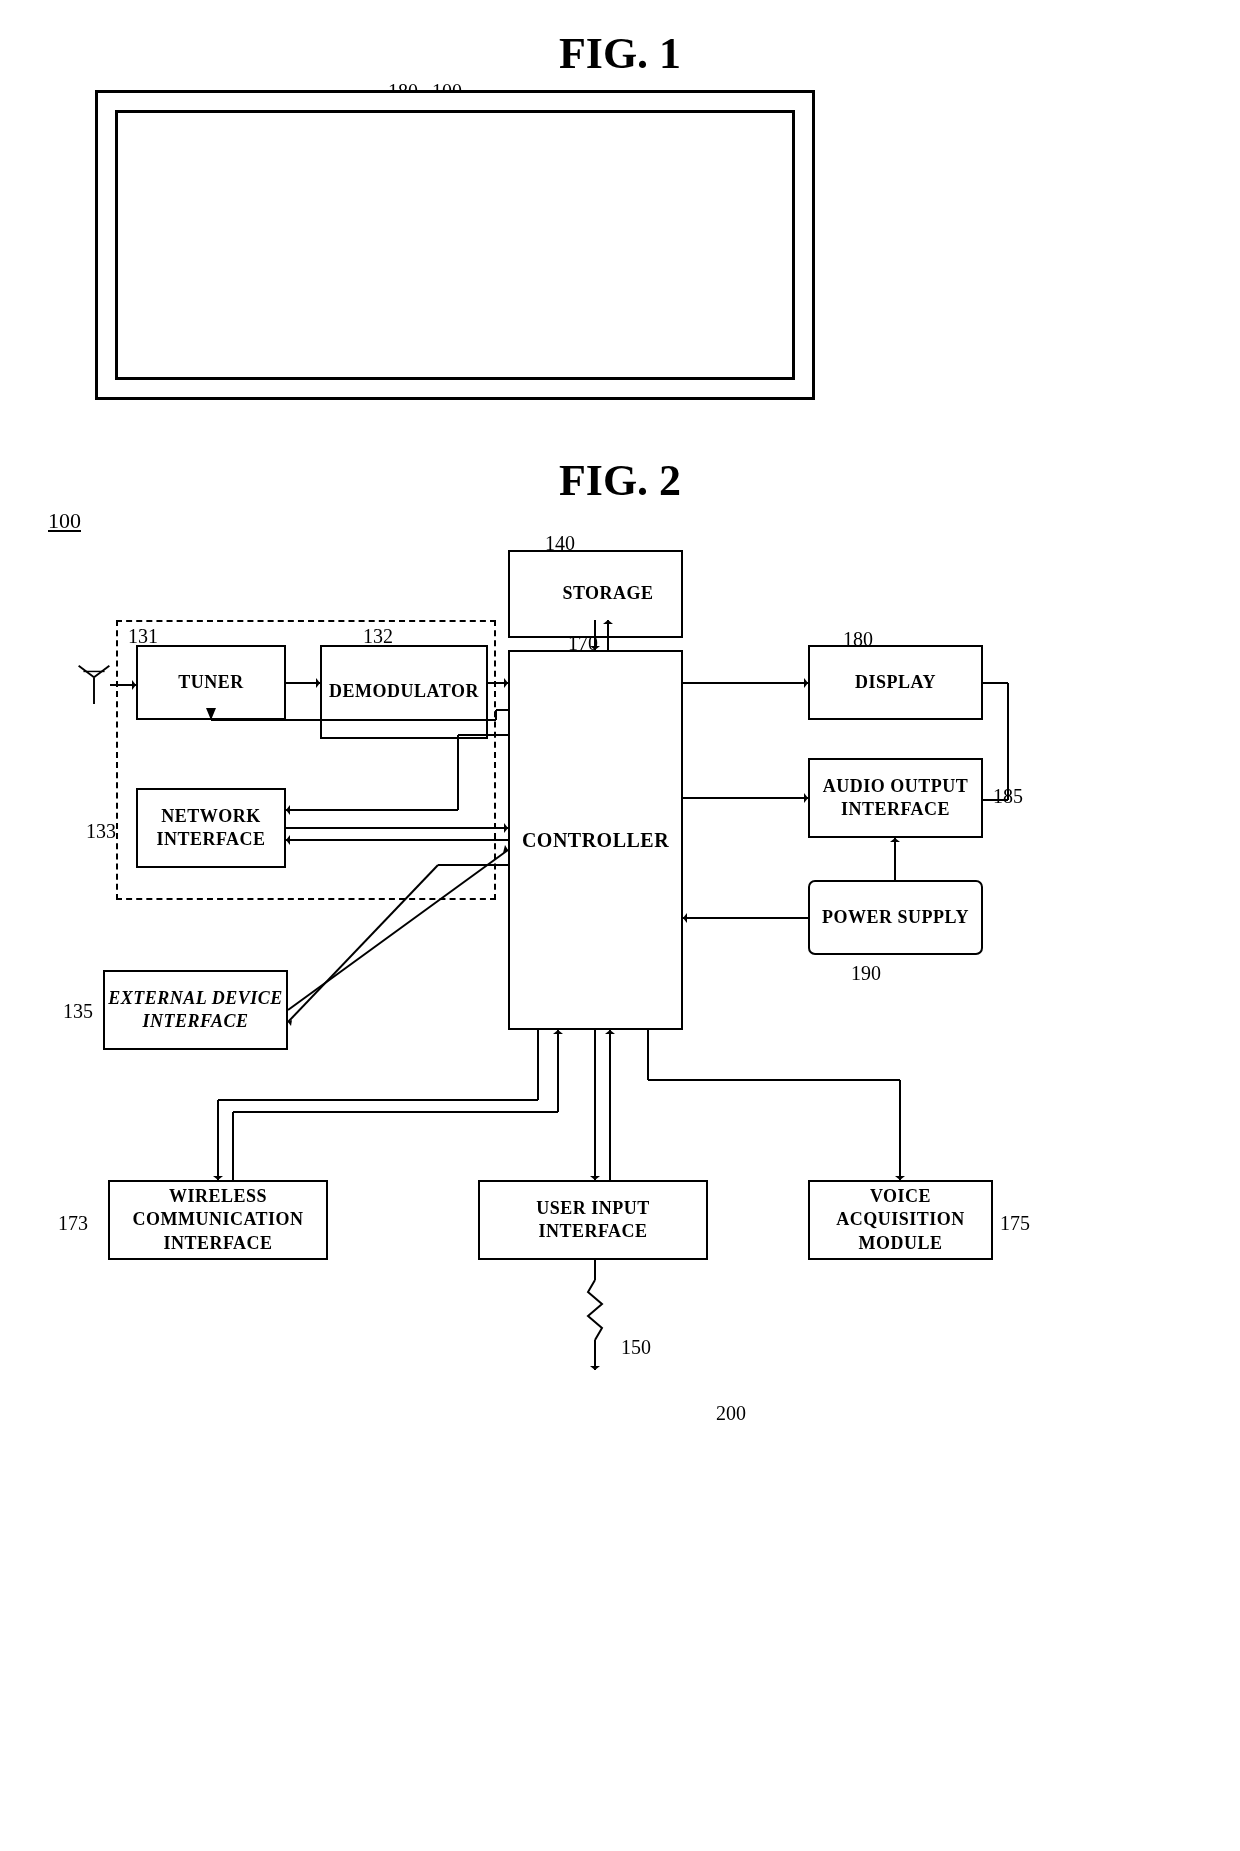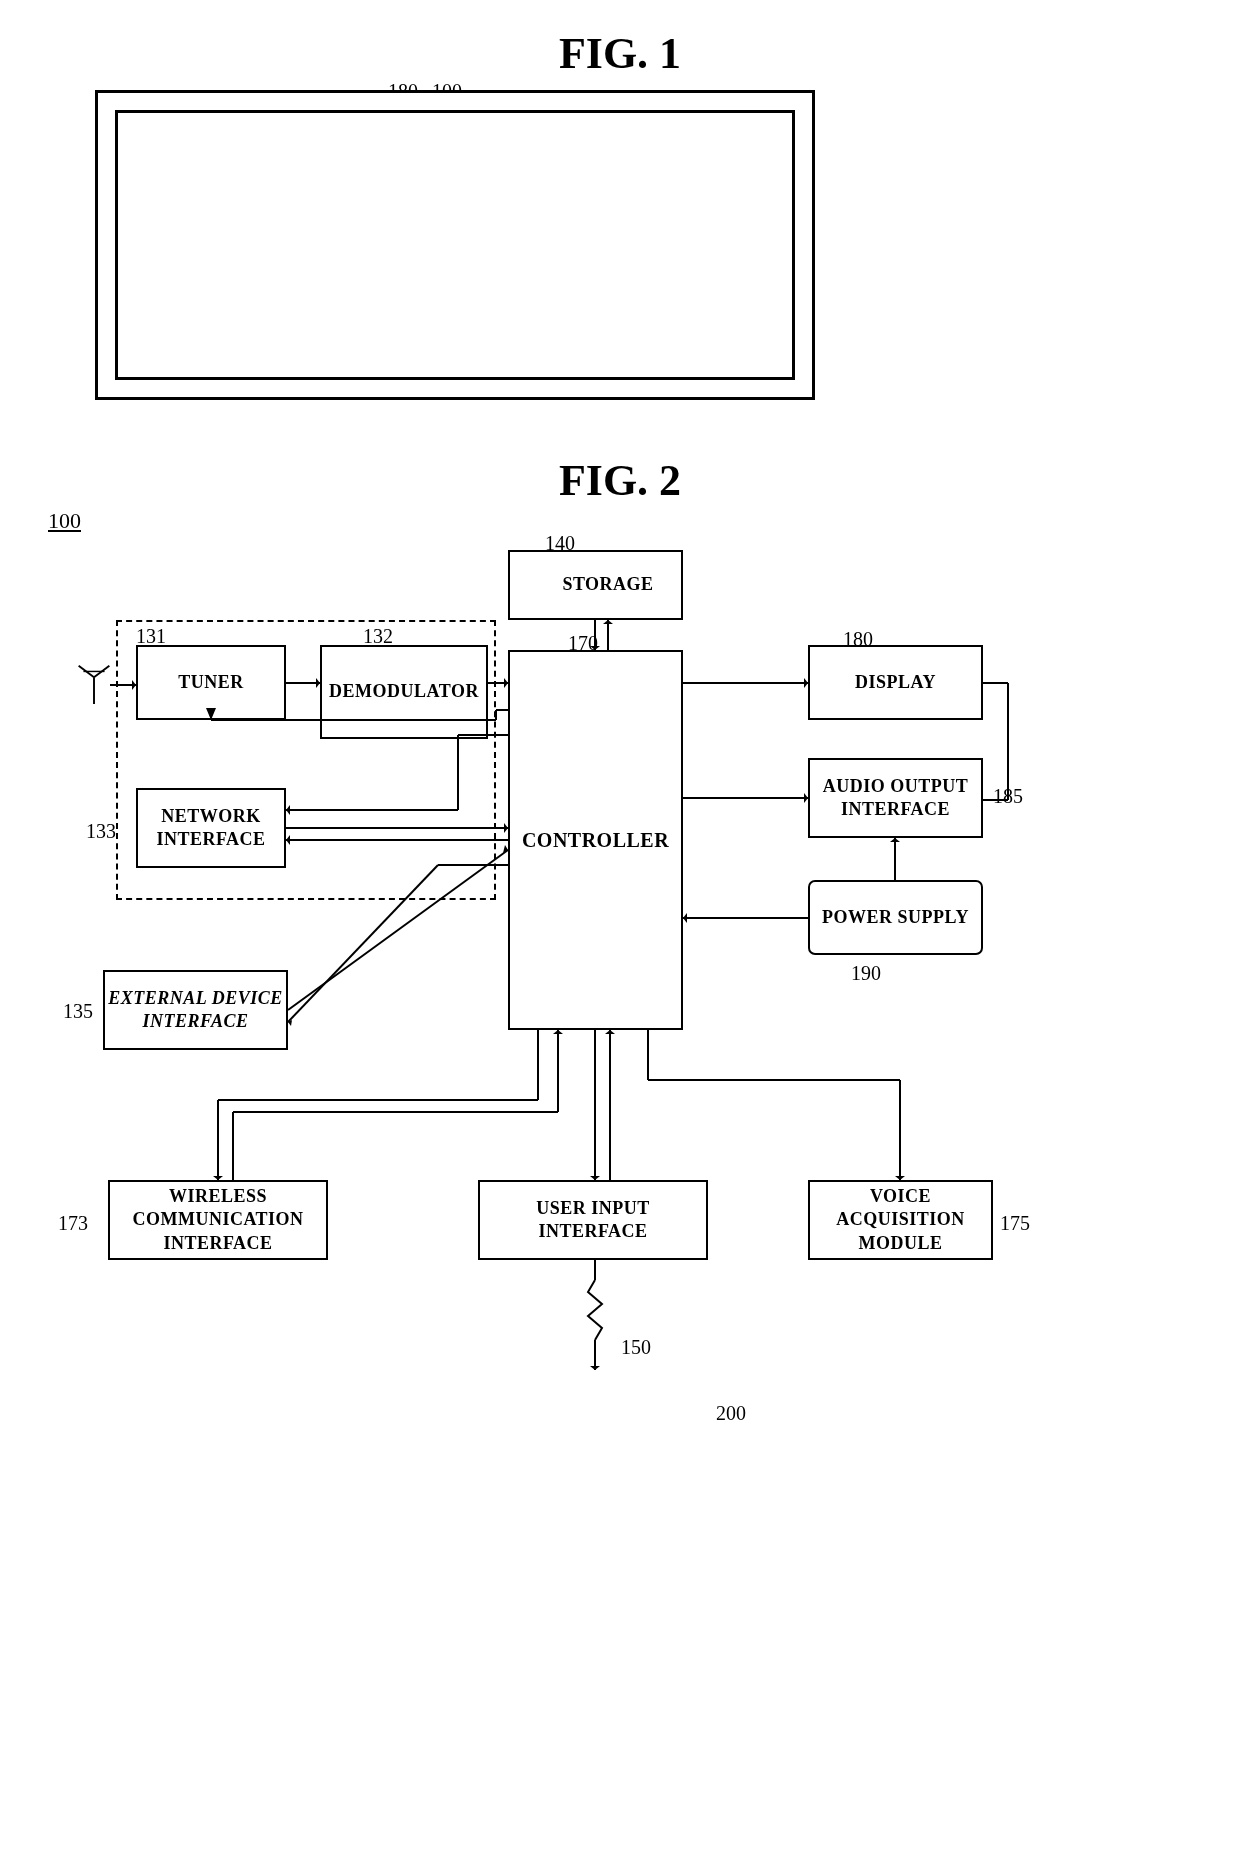--- a/index.html
+++ b/index.html
@@ -157,41 +157,41 @@
   </div>
 
   <div class="dashed-box" style="left:68px; top:80px; width:380px; height:280px;"></div>
 
   <div class="label" style="left:195px; top:54px;margin-top:48px;">130</div>
 
   <div class="block" style="left:88px; top:105px; width:150px; height:75px;">
     <span>TUNER</span>
   </div>
 
-  <div class="label" style="left:88px; top:85px;">131</div>
+  <div class="label" style="left:80px; top:85px;">131</div>
 
   <div class="block" style="left:272px; top:105px; width:168px; height:94px;">
     <span>DEMODULATOR</span>
   </div>
 
   <div class="label" style="left:315px; top:85px;">132</div>
 
   <div class="block" style="left:88px; top:248px; width:150px; height:80px;">
     <span>NETWORK<br>INTERFACE</span>
   </div>
 
   <div class="label" style="left:38px; top:280px;">133</div>
 
   <div class="block" style="left:55px; top:430px; width:185px; height:80px;font-style:italic;">
     <span>EXTERNAL DEVICE<br>INTERFACE</span>
   </div>
 
   <div class="label" style="left:15px; top:460px;">135</div>
 
-  <div class="block" style="left:460px; top:10px; width:175px; height:70px;padding-left:25px;">
+  <div class="block" style="left:460px; top:10px; width:175px; height:88px;padding-left:25px;">
     <span>STORAGE</span>
   </div>
 
   <div class="label" style="left:497px; top:-8px;">140</div>
 
   <div class="block" style="left:460px; top:110px; width:175px; height:380px; font-size:20px;">
     <span>CONTROLLER</span>
   </div>
 
   <div class="label" style="left:520px; top:92px;">170</div>

